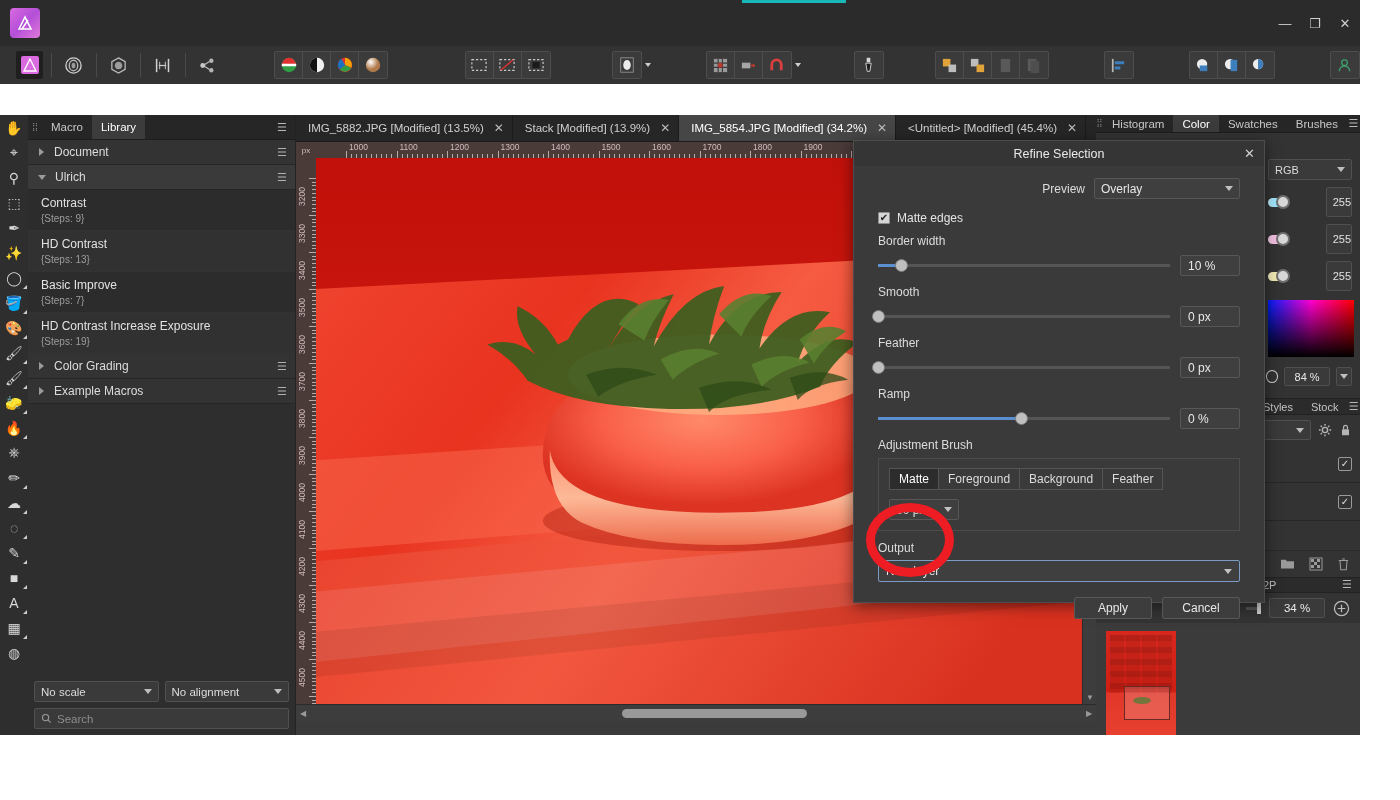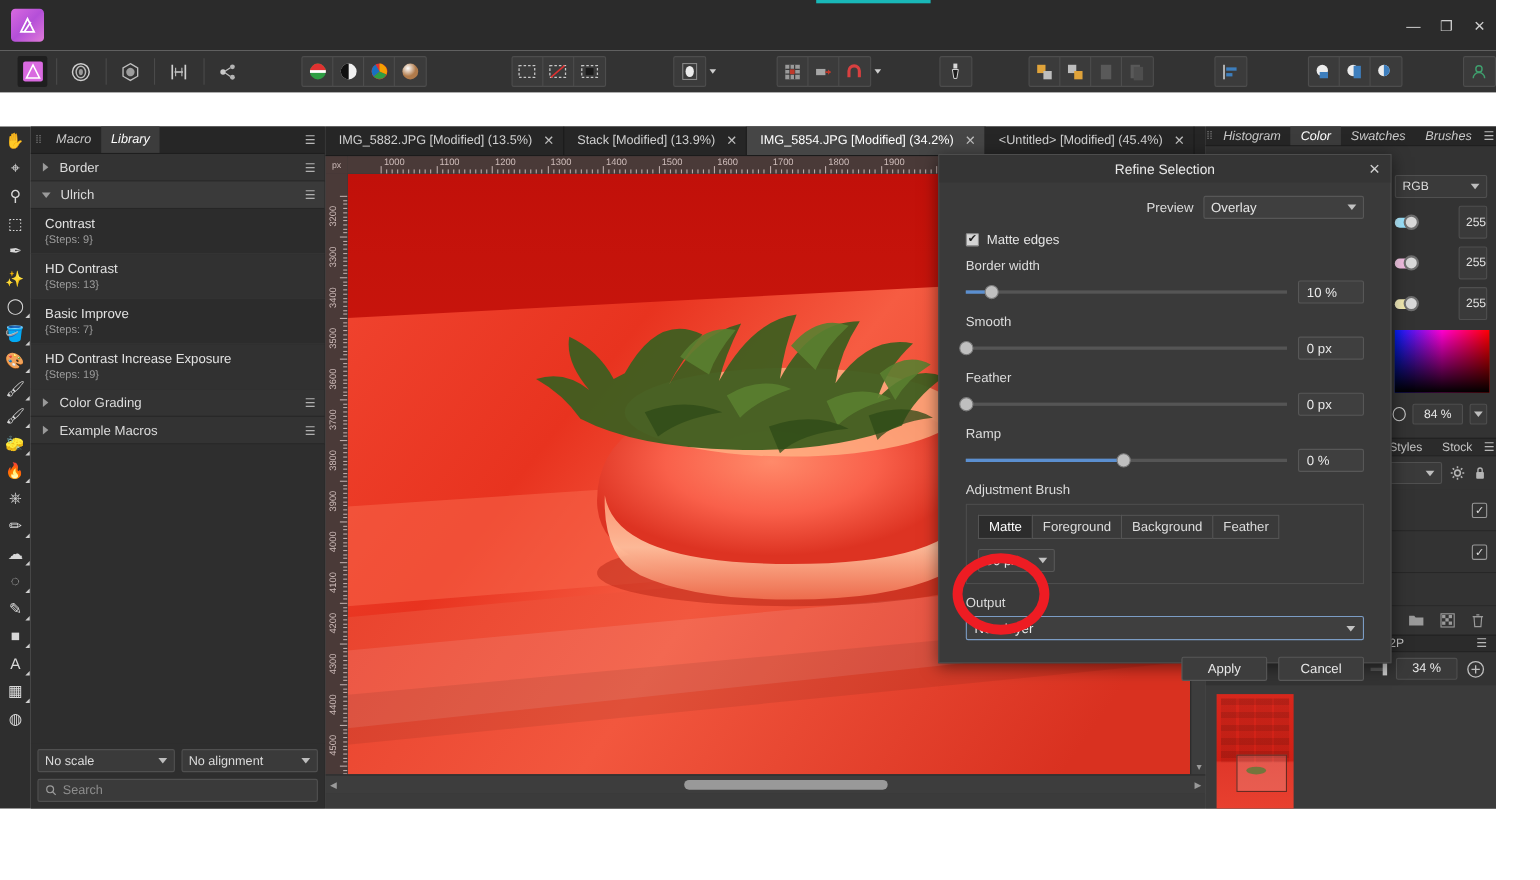--- a/index.html
+++ b/index.html
@@ -86,21 +86,21 @@
     position:absolute; left:28px; top:115px; width:268px; height:620px;
     background:#2e2e2e; border-right:1px solid #232323;
     display:flex; flex-direction:column;
   }
   .panel-tabbar {
     height:25px; background:#262626; display:flex; align-items:stretch;
     border-bottom:1px solid #1e1e1e;
   }
   .grip { width:14px; display:flex;align-items:center;justify-content:center; color:#8a8a8a; font-size:10px; }
   .panel-tab {
-    padding:0 9px; display:flex;align-items:center; font-size:11.5px; color:#c8c8c8;font-style:italic;
+    padding:0 9px; display:flex;align-items:center; font-size:11.5px; color:#c8c8c8;
   }
   .panel-tab.active { background:#3c3c3c; color:#ffffff; }
   .panel-menu {
     margin-left:auto; width:26px; display:flex;align-items:center;justify-content:center;
     color:#b8b8b8; font-size:11px;
   }
   .cat-row {
     height:25px; display:flex; align-items:center; background:#333333;
     border-bottom:1px solid #262626; padding-left:6px;
   }
@@ -627,21 +627,21 @@
   <div id="leftpanel">
     <div class="panel-tabbar">
       <div class="grip">⁞⁞</div>
       <div class="panel-tab">Macro</div>
       <div class="panel-tab active">Library</div>
       <div class="panel-menu">☰</div>
     </div>
     <div id="library-list">
         <div class="cat-row">
           <div class="arrow-r"></div>
-          <div class="cat-label">Border</div>
+          <div class="cat-label">Document</div>
           <div class="cat-menu">☰</div>
         </div>
         <div class="cat-row open">
           <div class="arrow-d"></div>
           <div class="cat-label">Ulrich</div>
           <div class="cat-menu">☰</div>
         </div>
         <div class="macro-row">
           <div class="macro-name">Contrast</div>
           <div class="macro-steps">{Steps: 9}</div>

